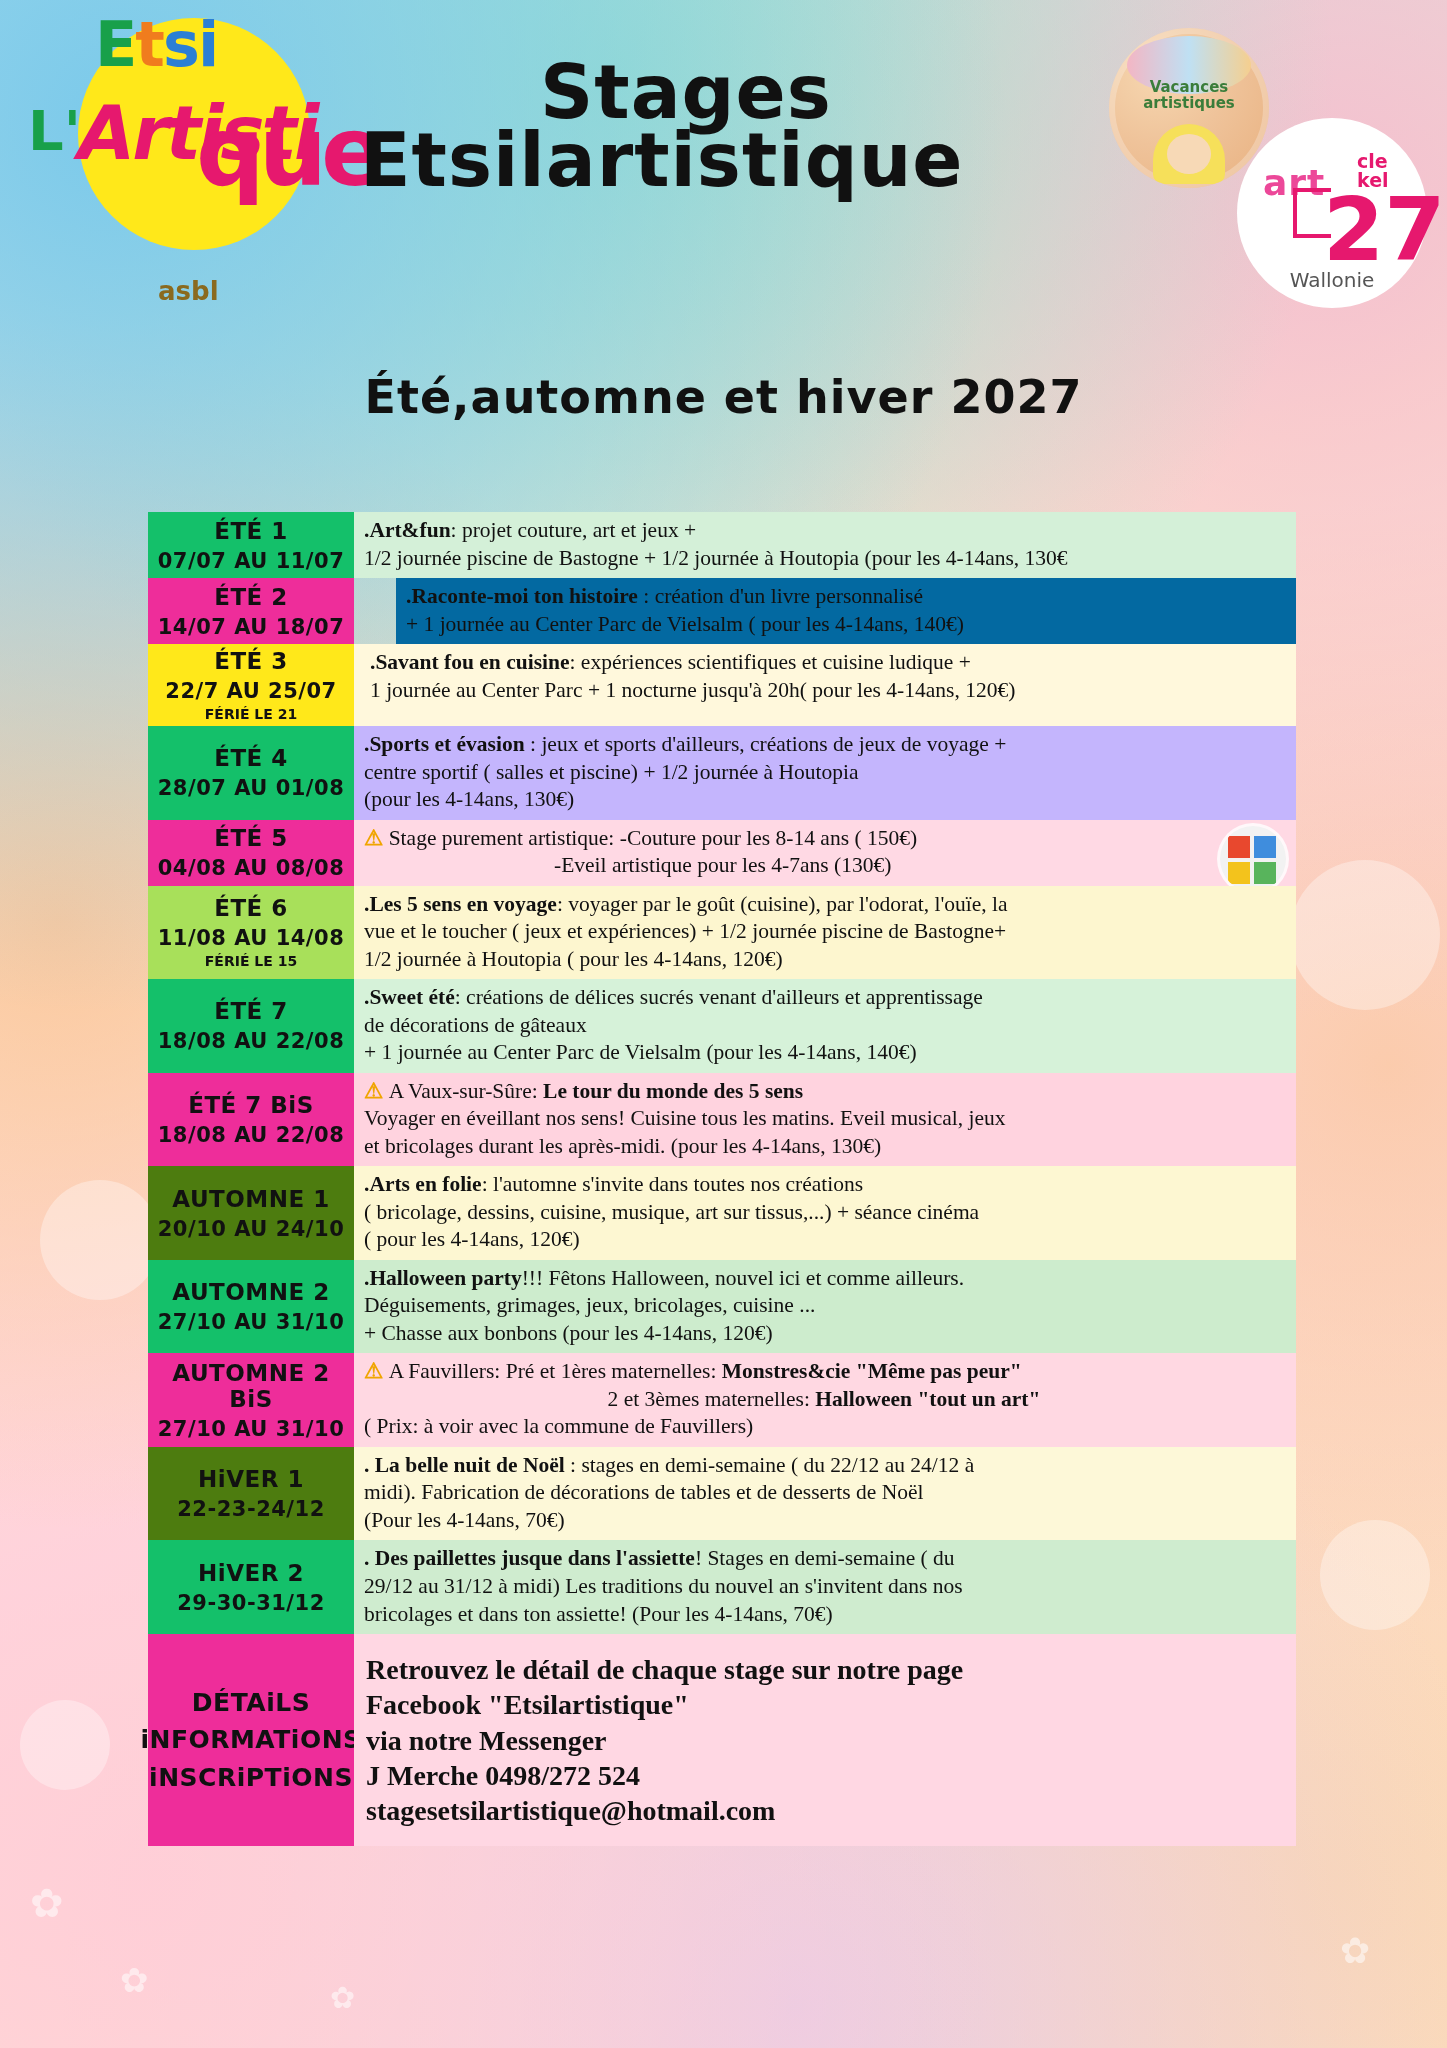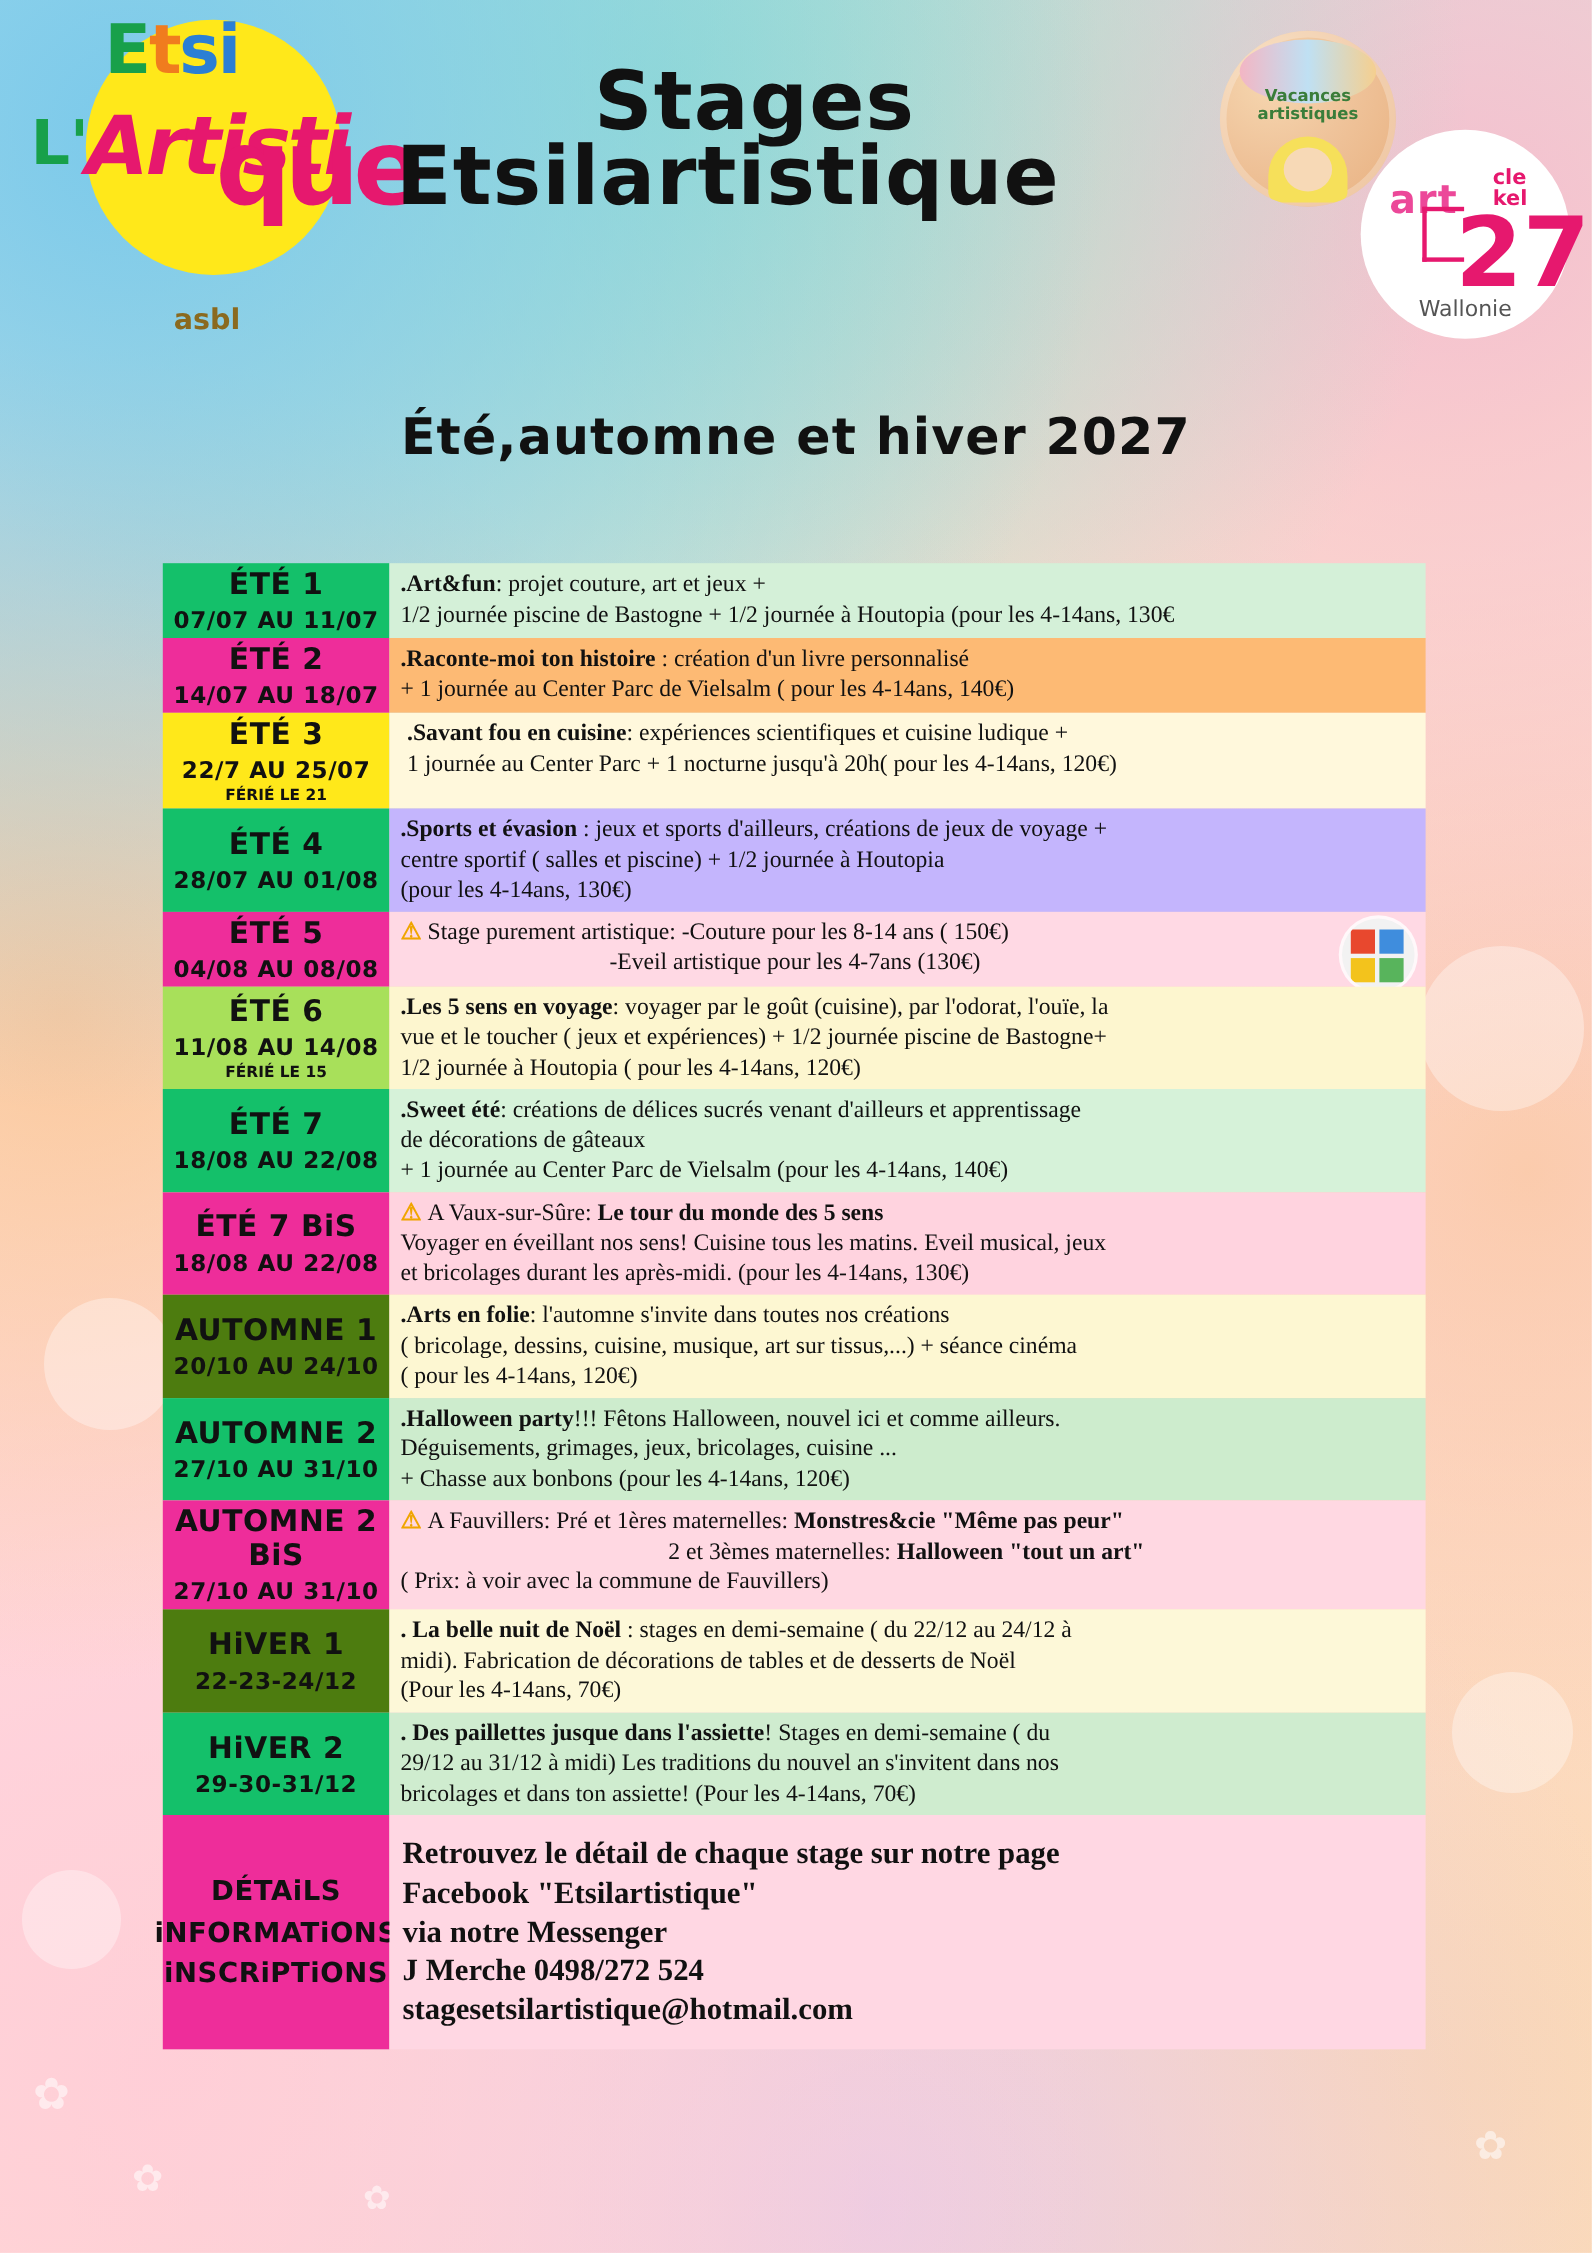--- a/index.html
+++ b/index.html
@@ -218,21 +218,21 @@
     flex-direction: column;
     align-items: center;
     justify-content: center;
     text-align: center;
     font-family: "DejaVu Sans", sans-serif;
     font-weight: bold;
     color: #111;
     padding: 4px 2px;
     box-sizing: border-box;
   }
-  .cell-left .lbl { font-size: 27px; letter-spacing: 0.5px; }
+  .cell-left .lbl { font-size: 23px; letter-spacing: 0.5px; }
   .cell-left .dates { font-size: 21px; margin-top: 5px; letter-spacing: 0.5px; }
   .cell-left .note { font-size: 14px; margin-top: 3px; }
   .cell-right {
     flex: 1 1 auto;
     padding: 5px 12px 6px 10px;
     box-sizing: border-box;
     font-family: "Liberation Serif", serif;
     font-size: 21.5px;
     line-height: 1.28;
     color: #111;
@@ -243,21 +243,21 @@
   .ind-center { display: block; text-align: center; }
   .ind-right { display: block; padding-left: 190px; }
 
   .g-green  { background: #14c06a; }
   .g-pink   { background: #ee2d9a; }
   .g-yellow { background: #ffe81a; }
   .g-lgreen { background: #a8e05a; }
   .g-lyellow{ background: #4d7c0f; }
 
   .b-lgreen { background: #d4f0d8; }
-  .b-lpink  { background: #fdba74; }
+  .b-lpink  { background: #0369a1; margin-left: 42px; }
   .b-lyellow{ background: #fff8dc; padding-left: 16px; }
   .b-lgreen2{ background: #c4b5fd; }
   .b-lpink2 { background: #ffd9e4; }
   .b-lyellow2{ background: #fdf6cf; }
   .b-lgreen3{ background: #d6f2d9; }
   .b-lpink3 { background: #ffd3df; }
   .b-lyellow3{ background: #fdf7d2; }
   .b-lgreen4{ background: #cdeccd; }
   .b-lpink4 { background: #ffd8e2; }
   .b-lyellow4{ background: #fdf8d8; }

